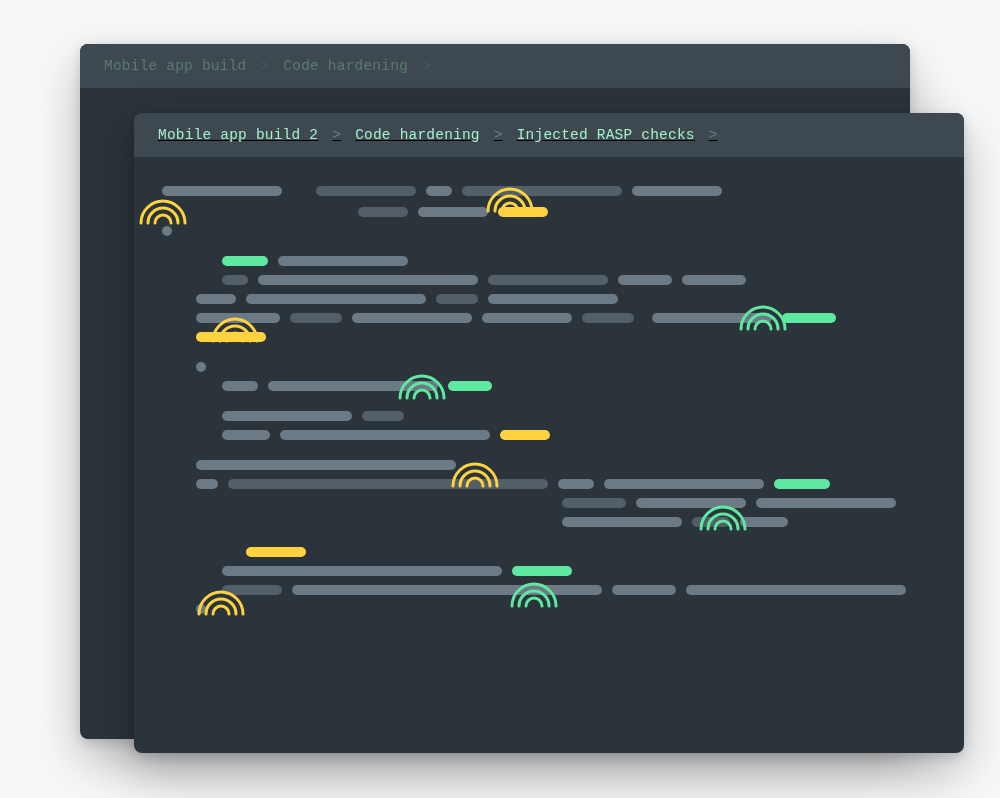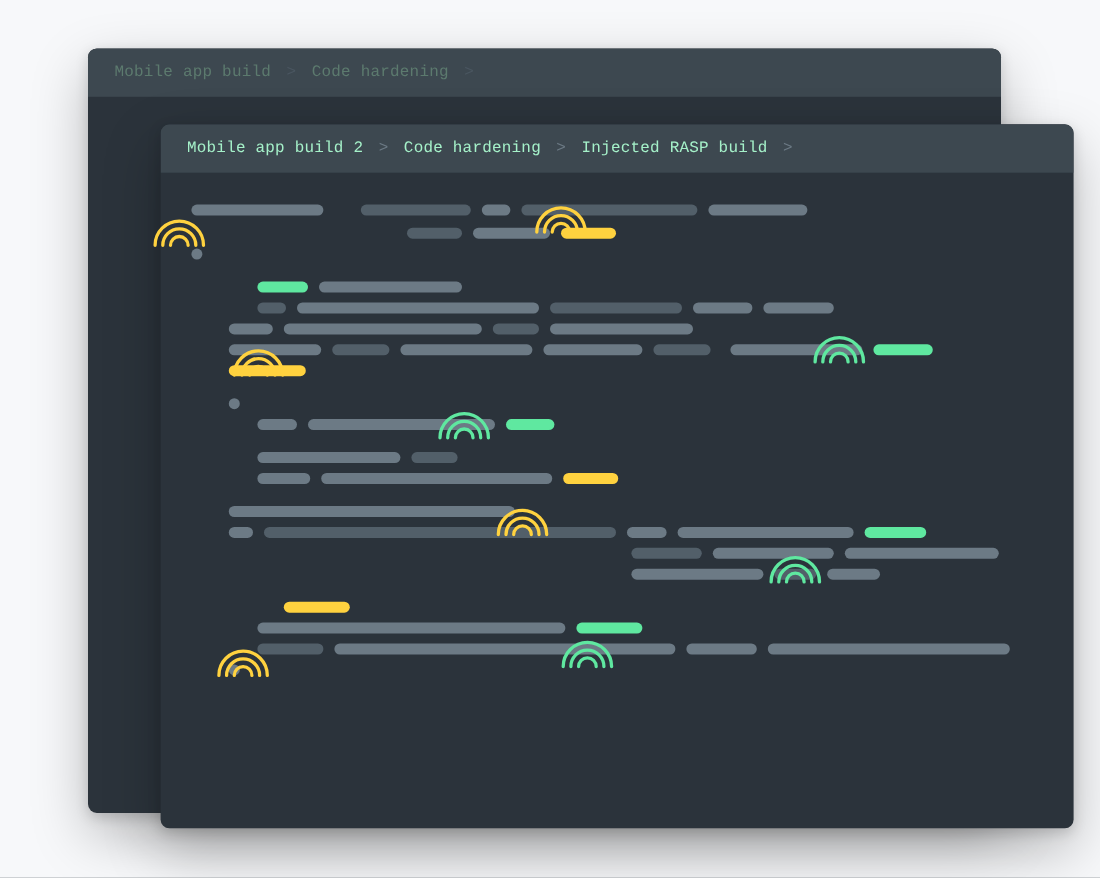--- a/index.html
+++ b/index.html
@@ -18,24 +18,25 @@
     box-shadow: 0 20px 50px rgba(0,0,0,0.25), 0 4px 12px rgba(0,0,0,0.15);
     overflow: hidden;
   }
   .window-back {
     left: 80px;
     top: 44px;
     width: 830px;
     height: 695px;
   }
   .window-front {
-    left: 146px;
+    left: 134px;
     top: 113px;
     width: 830px;
     height: 640px;
+    text-decoration: underline;
   }
   .titlebar {
     background: #3d4850;
     padding: 14px 24px;
     display: flex;
     gap: 14px;
     align-items: center;
     font-size: 14.5px;
     letter-spacing: 0.2px;
   }
@@ -98,21 +99,21 @@
     <span class="sep">&gt;</span>
   </div>
 </div>
 
 <div class="window window-front">
   <div class="titlebar">
     <span class="crumb">Mobile app build 2</span>
     <span class="sep">&gt;</span>
     <span class="crumb">Code hardening</span>
     <span class="sep">&gt;</span>
-    <span class="crumb">Injected RASP build</span>
+    <span class="crumb">Injected RASP checks</span>
     <span class="sep">&gt;</span>
   </div>
 
   <div class="body">
 
     <div class="row tall">
       <span class="pill gray" style="width:120px"></span>
       <span class="pill graylt gap-md" style="width:100px"></span>
       <span class="pill gray" style="width:26px"></span>
       <span class="pill graylt" style="width:160px"></span>

